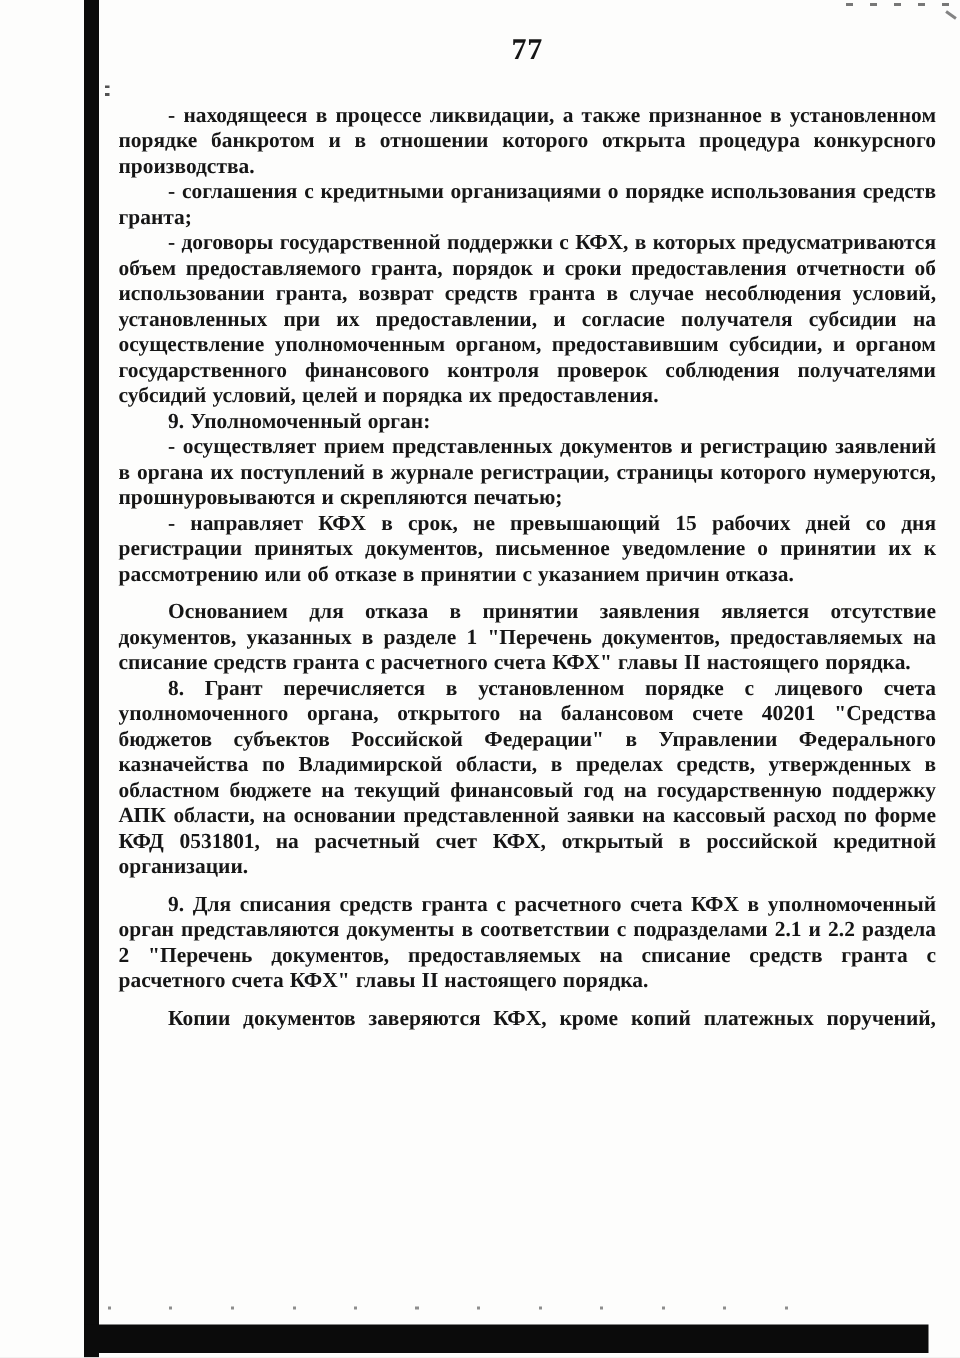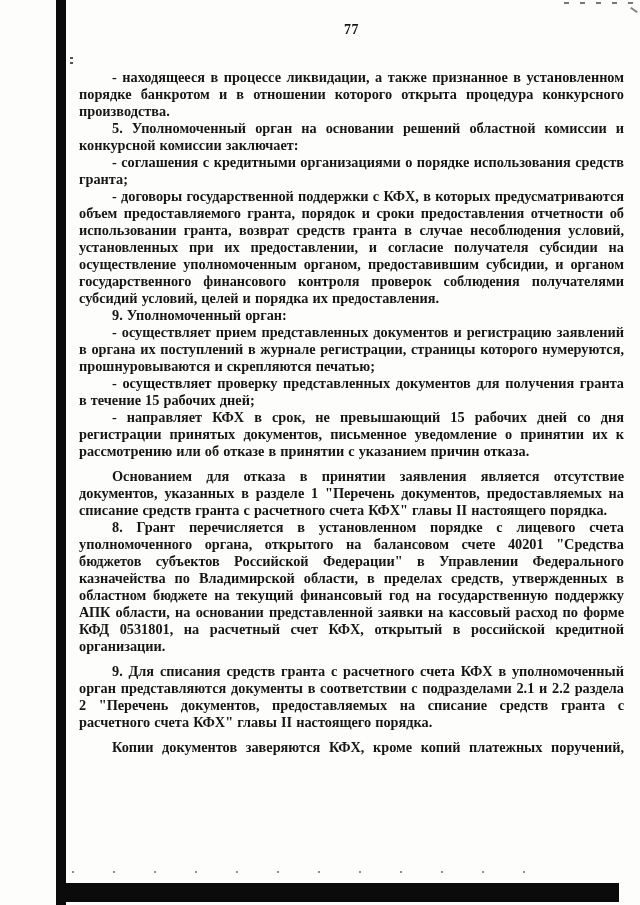--- a/index.html
+++ b/index.html
@@ -57,21 +57,21 @@
     width: 8px; height: 2px;
     background: rgba(10,10,10,.5);
     transform: rotate(35deg);
   }
   
   .page-number {
     position: absolute;
     left: 79px; top: 22px;
     width: 545px;
     text-align: center;
-    font-size: 14px;
+    font-size: 20px;
     font-weight: 600;
     letter-spacing: .5px;
   }
   .content {
     position: absolute;
     left: 79px; top: 54px;
     width: 545px;
     margin-top: 15px;
   }
   .para {
@@ -95,26 +95,24 @@
   <div class="bar-bottom"></div>
   <div class="speck-row"></div>
   <div class="speck-a"></div>
   <div class="speck-b"></div>
   <div class="speck-c"></div>
 
   <div class="page-number">77</div>
 
   <div class="content">
     <p class="para">- находящееся в процессе ликвидации, а также признанное в установленном порядке банкротом и в отношении которого открыта процедура конкурсного производства.</p>
-    <p class="para">5. Уполномоченный орган на основании решений областной комиссии и конкурсной комиссии заключает:</p>
     <p class="para">- соглашения с кредитными организациями о порядке использования средств гранта;</p>
     <p class="para">- договоры государственной поддержки с КФХ, в которых предусматриваются объем предоставляемого гранта, порядок и сроки предоставления отчетности об использовании гранта, возврат средств гранта в случае несоблюдения условий, установленных при их предоставлении, и согласие получателя субсидии на осуществление уполномоченным органом, предоставившим субсидии, и органом государственного финансового контроля проверок соблюдения получателями субсидий условий, целей и порядка их предоставления.</p>
     <p class="para">9. Уполномоченный орган:</p>
     <p class="para">- осуществляет прием представленных документов и регистрацию заявлений в органа их поступлений в журнале регистрации, страницы которого нумеруются, прошнуровываются и скрепляются печатью;</p>
-    <p class="para">- осуществляет проверку представленных документов для получения гранта в течение 15 рабочих дней;</p>
     <p class="para">- направляет КФХ в срок, не превышающий 15 рабочих дней со дня регистрации принятых документов, письменное уведомление о принятии их к рассмотрению или об отказе в принятии с указанием причин отказа.</p>
     <p class="para sp">Основанием для отказа в принятии заявления является отсутствие документов, указанных в разделе 1 "Перечень документов, предоставляемых на списание средств гранта с расчетного счета КФХ" главы II настоящего порядка.</p>
     <p class="para">8. Грант перечисляется в установленном порядке с лицевого счета уполномоченного органа, открытого на балансовом счете 40201 "Средства бюджетов субъектов Российской Федерации" в Управлении Федерального казначейства по Владимирской области, в пределах средств, утвержденных в областном бюджете на текущий финансовый год на государственную поддержку АПК области, на основании представленной заявки на кассовый расход по форме КФД 0531801, на расчетный счет КФХ, открытый в российской кредитной организации.</p>
     <p class="para sp">9. Для списания средств гранта с расчетного счета КФХ в уполномоченный орган представляются документы в соответствии с подразделами 2.1 и 2.2 раздела 2 "Перечень документов, предоставляемых на списание средств гранта с расчетного счета КФХ" главы II настоящего порядка.</p>
     <p class="para sp stretch">Копии документов заверяются КФХ, кроме копий платежных поручений,</p>
   </div>
 
 </div>
 
 </body></html>

